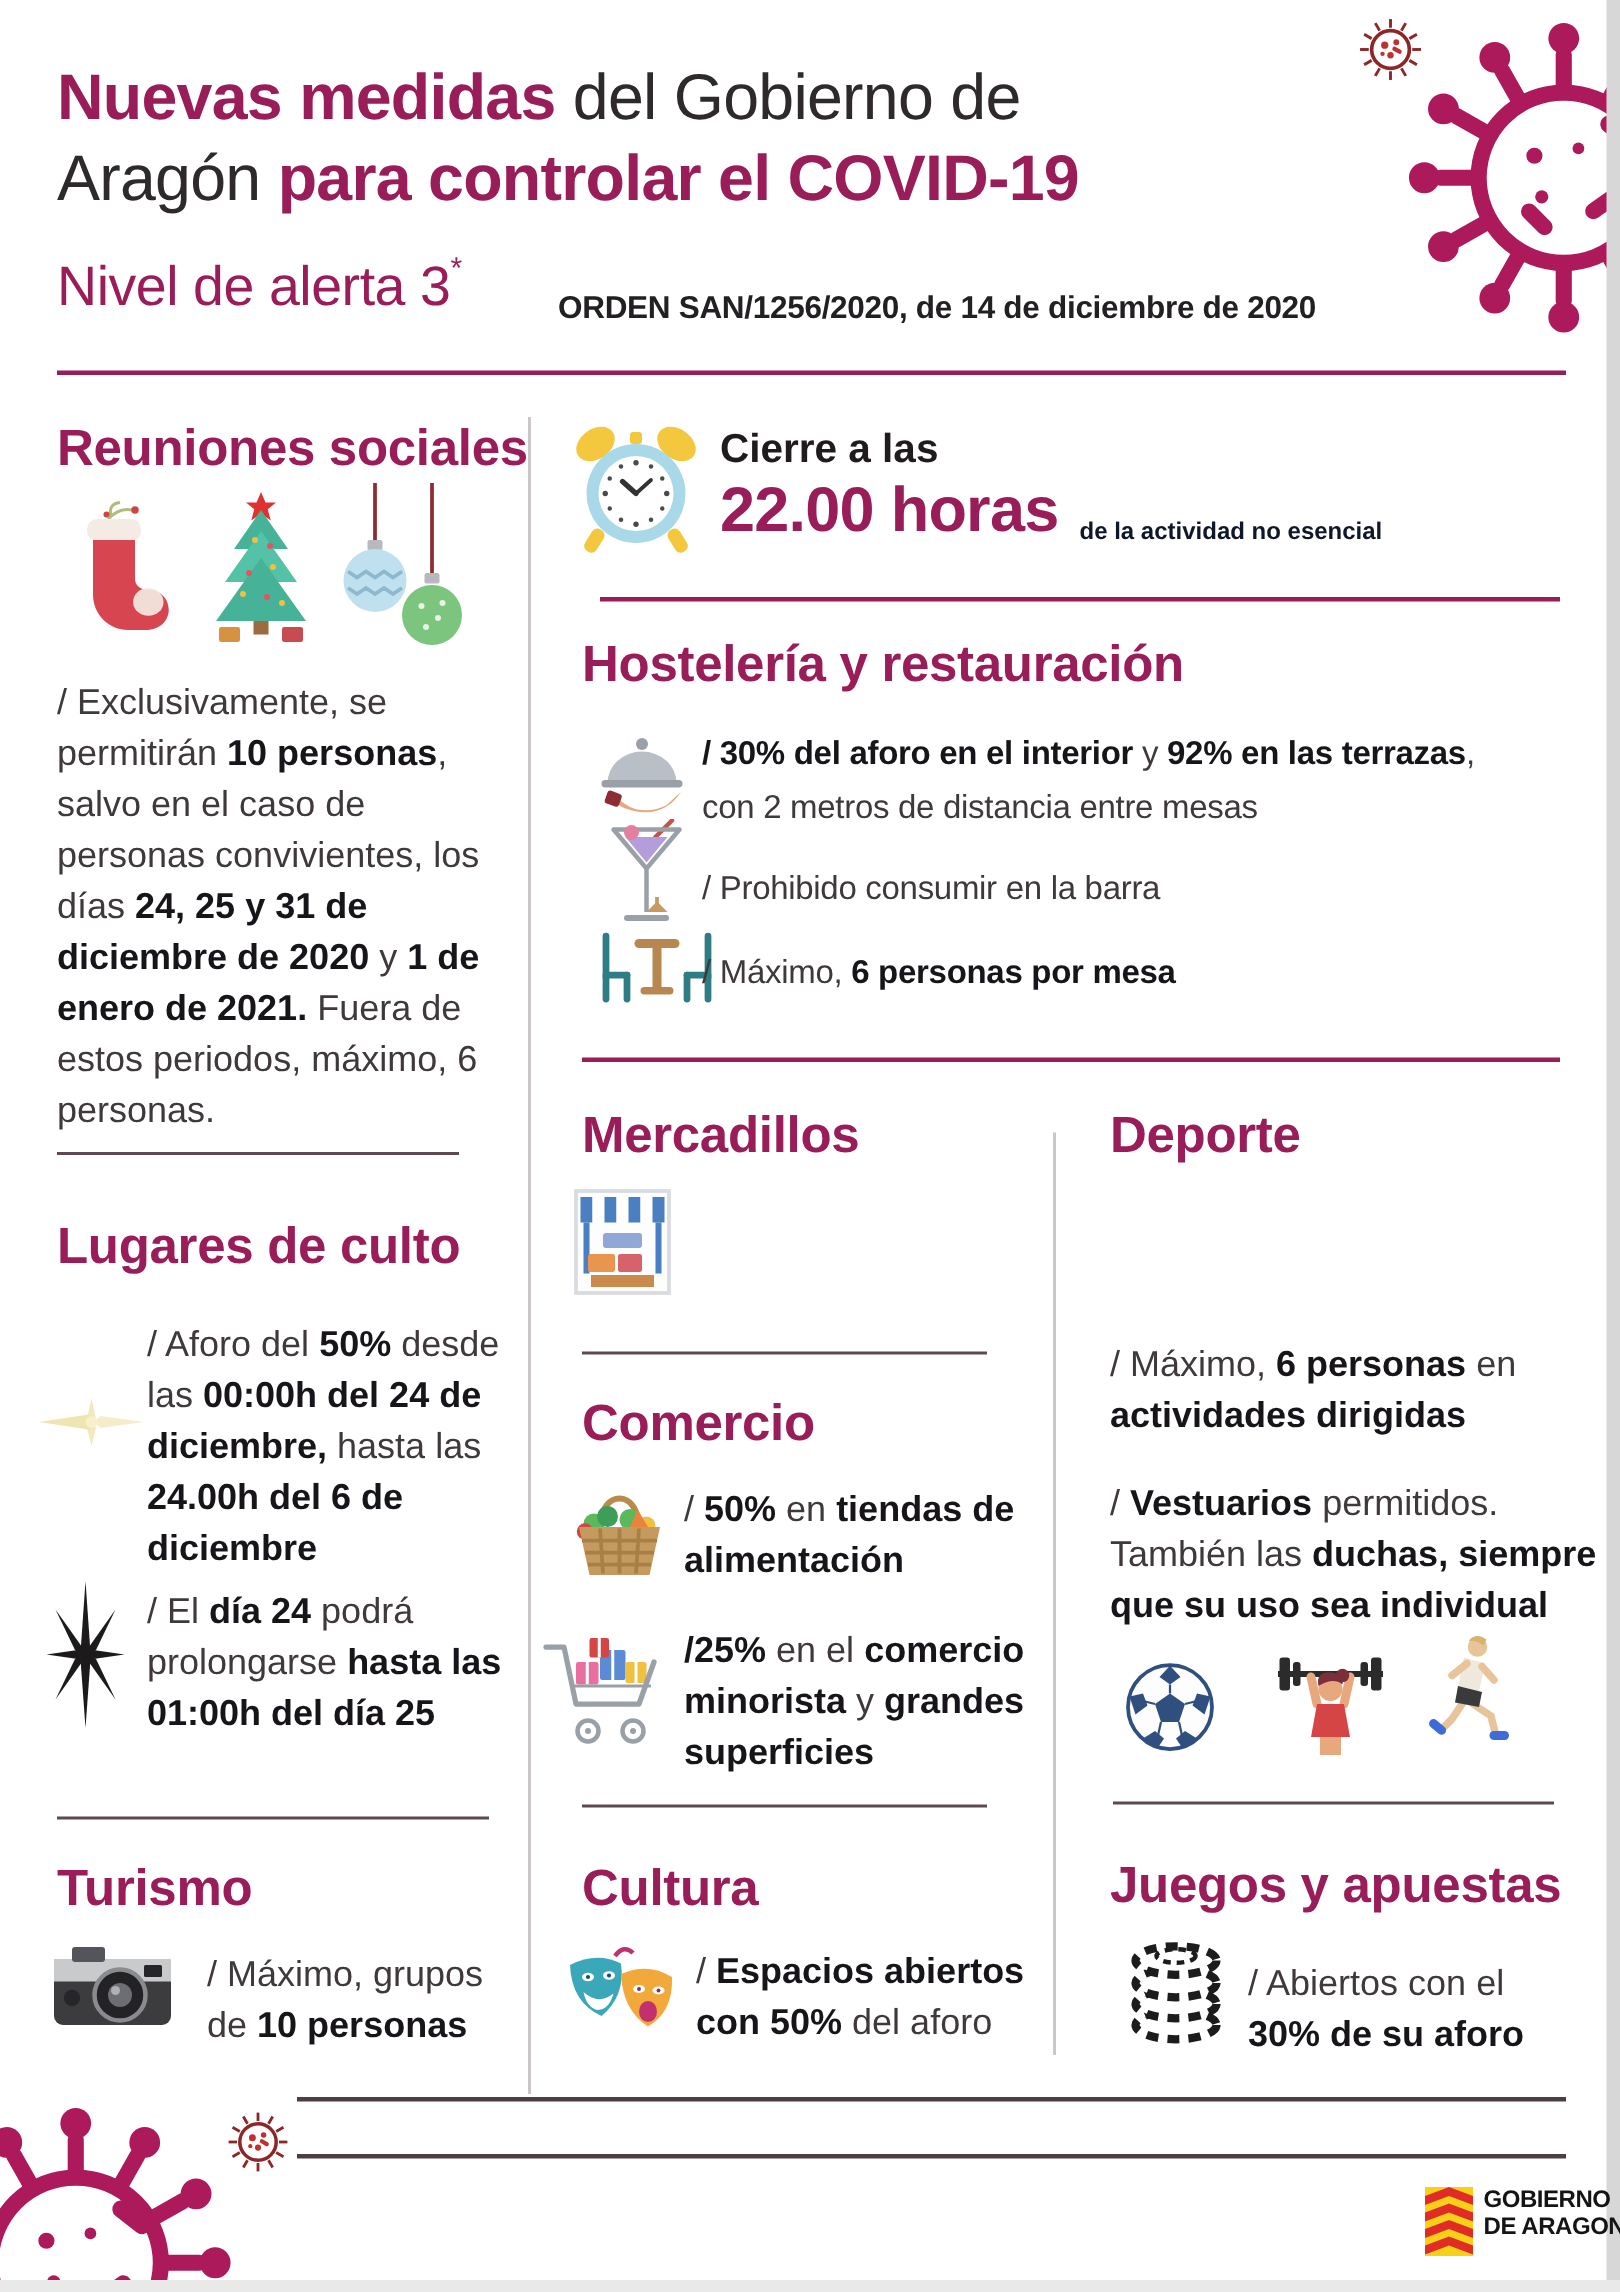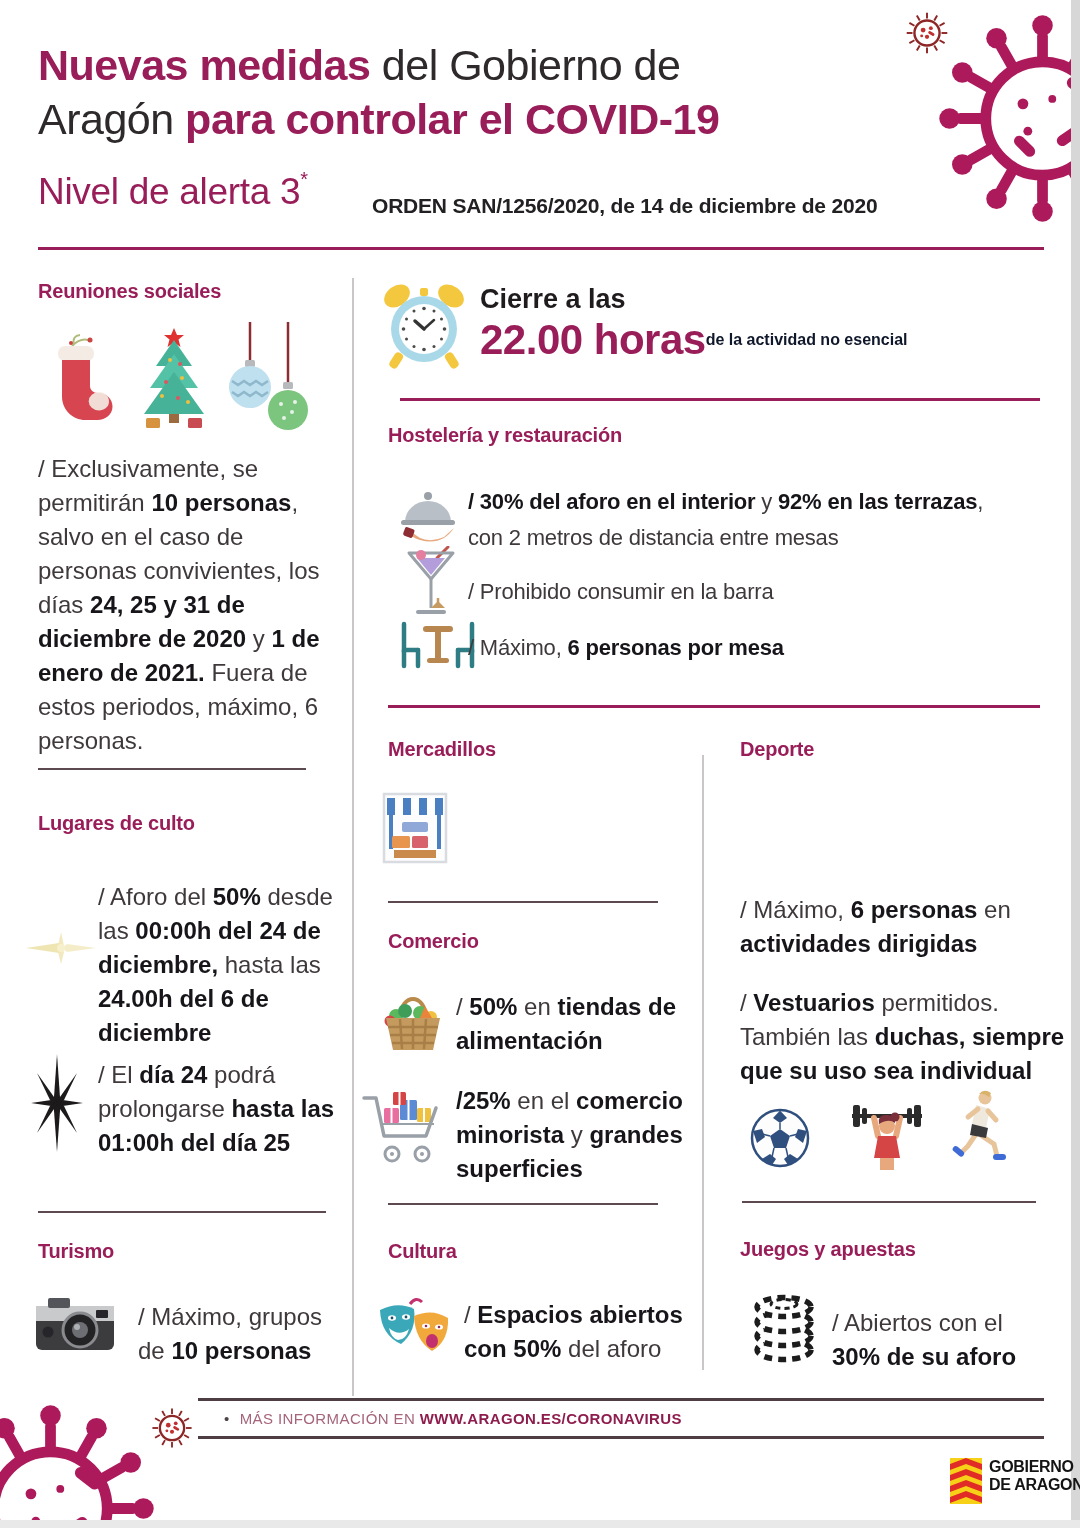--- a/index.html
+++ b/index.html
@@ -14,29 +14,29 @@
     position:relative;width:1080px;height:1520px;background:#ffffff;
     font-family:"Liberation Sans",sans-serif;overflow:hidden;margin:0 auto;
   }
   .abs{position:absolute}
   .title-line{font-size:43px;line-height:54px;font-weight:400;color:#2e292b;letter-spacing:-.5px;white-space:nowrap}
   .title-line .b{font-weight:700}
   .mag{color:var(--mag)}
   .alert{font-size:37px;font-weight:400;color:var(--mag);letter-spacing:-.3px}
   .alert sup{font-size:20px;vertical-align:18px}
   .order{font-size:21px;font-weight:700;color:#232023;letter-spacing:-.2px}
-  .sec-title{font-size:20px;font-weight:700;color:var(--mag);letter-spacing:-.2px;white-space:nowrap}
+  .sec-title{font-size:34px;font-weight:700;color:var(--mag);letter-spacing:-.2px;white-space:nowrap}
   .txt{font-size:24px;line-height:34px;color:var(--ink);white-space:pre-line}
   .txt .b{font-weight:700;color:var(--inkb)}
   .txt-host{font-size:22px;line-height:36px;letter-spacing:-.2px}
   .rule-mag{background:var(--mag);height:3px}
   .rule-dark{background:var(--divdark);height:2px}
   .vline{background:#cbc6c8;width:2px}
   .cierre-intro{font-size:27px;font-weight:700;color:#201c1e}
-  .cierre-row{display:flex;align-items:center;white-space:nowrap}
+  .cierre-row{display:flex;align-items:flex-end;gap:14px;white-space:nowrap}
   .cierre-time{font-size:42px;font-weight:700;color:var(--mag);letter-spacing:-.5px}
   .cierre-scope{font-size:16px;font-weight:700;color:#0f172a}
   .foot-info{font-size:15px;letter-spacing:.4px;white-space:nowrap}
   .foot-bullet{color:#4d4446;margin-right:10px}
   .foot-prefix{color:#a5647a;font-weight:400}
   .foot-url{color:#8e1d4e;font-weight:700}
   .logo-text{font-size:16px;line-height:18px;font-weight:700;color:#141414;letter-spacing:-.3px;white-space:nowrap}
   .edge-right{background:#d7d7d7}
   .bottom-strip{background:#8d1b51}
 </style>
@@ -488,23 +488,20 @@
       <ellipse cx="36" cy="48" rx="27" ry="9.5" stroke-dasharray="8 6"></ellipse>
       <ellipse cx="36" cy="34" rx="27" ry="9.5" stroke-dasharray="8 6"></ellipse>
       <ellipse cx="36" cy="19" rx="27" ry="9.5" stroke-dasharray="8 6"></ellipse>
     </g>
     <ellipse cx="36" cy="16" rx="13" ry="4.5" fill="none" stroke="#1c1c1c" stroke-width="3" stroke-dasharray="5 4"></ellipse>
   </svg>
   <div class="abs txt" style="left:832px;top:1306px"><span>/ Abiertos con el
 </span><span class="b">30% de su aforo</span></div>
 
   <div class="abs rule-dark" style="left:198px;top:1398px;width:846px;height:2.5px;background:#4e3d42"></div>
-  <div class="abs foot-info" style="left:224px;top:1410px">
-    <span class="foot-bullet">•</span><span class="foot-prefix">MÁS INFORMACIÓN EN </span><span class="foot-url">WWW.ARAGON.ES/CORONAVIRUS</span>
-  </div>
   <div class="abs rule-dark" style="left:198px;top:1436px;width:846px;height:2.5px;background:#4e3d42"></div>
 
   <svg class="abs" style="left:-62px;top:1396px" width="225" height="225">
       <use href="#virus-big"></use>
     </svg>
   <svg class="abs" style="left:144px;top:1400px" width="56" height="56">
       <use href="#virus-small"></use>
     </svg>
 
   <div class="abs" style="left:950px;top:1458px;display:flex;gap:7px">

